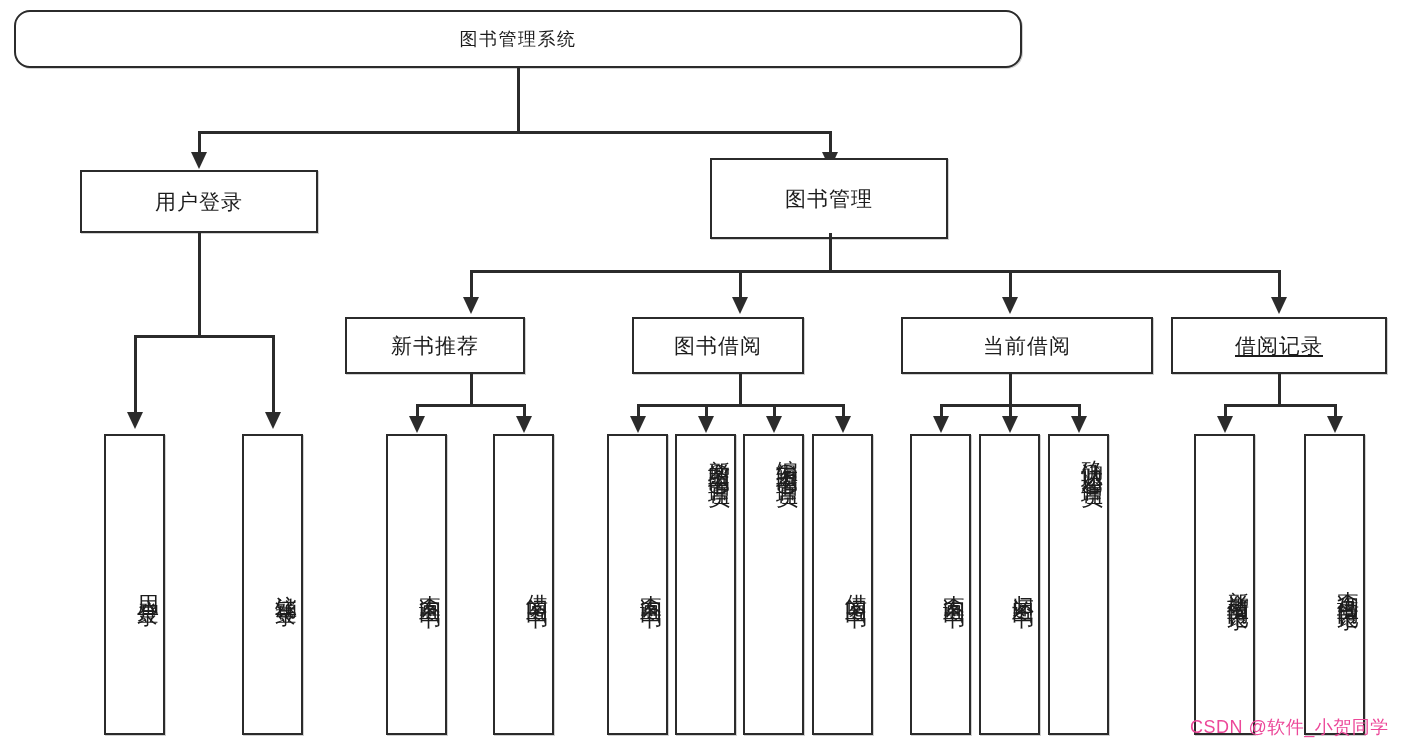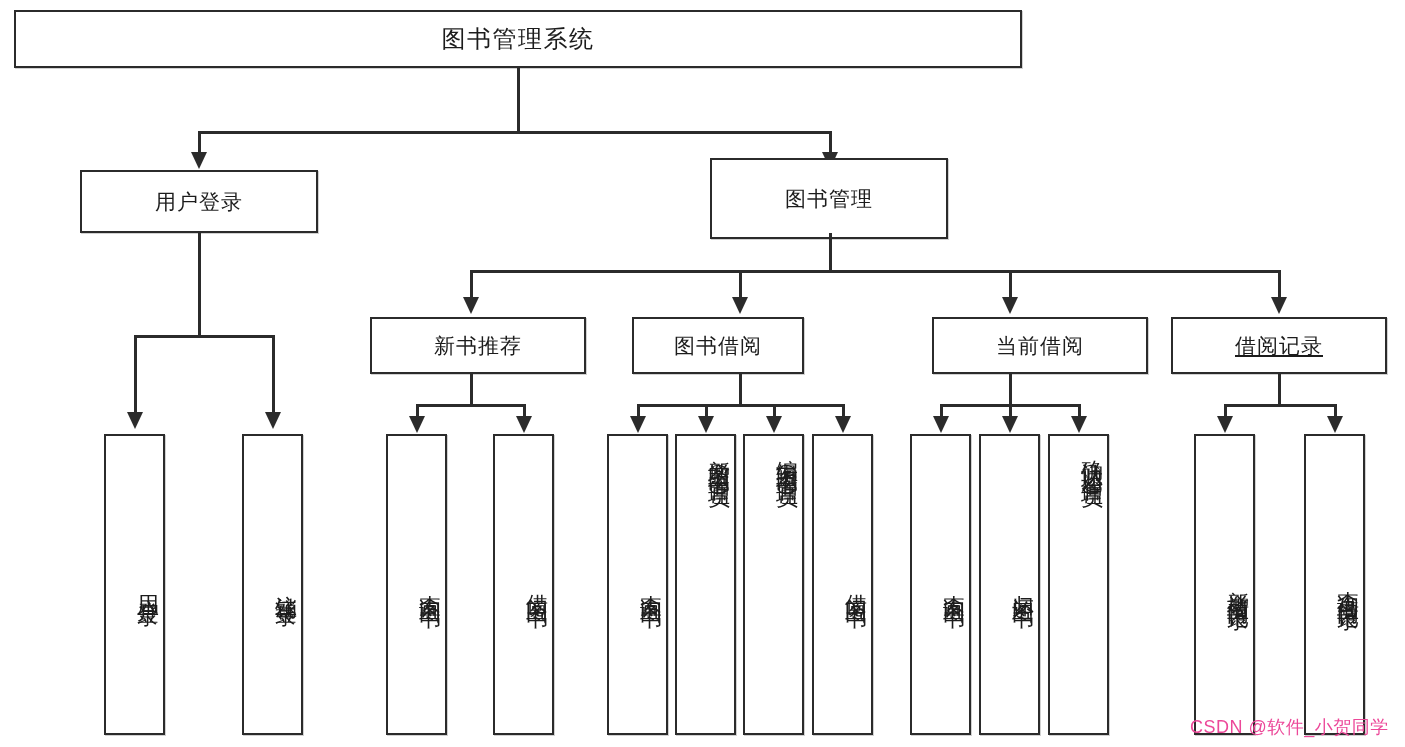--- a/index.html
+++ b/index.html
@@ -10,21 +10,21 @@
     box-sizing:border-box;
     border:2px solid #2b2b2b;
     background:#ffffff;
     display:flex;
     align-items:center;
     justify-content:center;
     color:#1c1c1c;
     box-shadow:1px 1px 0 rgba(0,0,0,0.18);
   }
   .node.h{ font-size:21px; letter-spacing:1px; }
-  .node.root{ font-size:24px; letter-spacing:1.5px; }
+  .node.root{ font-size:18px; letter-spacing:1.5px;border-radius:16px; }
   .node.v{
     writing-mode:vertical-rl;
     text-orientation:upright;
     font-size:22px;
     letter-spacing:4px;
     padding-top:6px;
     padding-bottom:6px;
     align-items:flex-start;
     justify-content:center;
   }
@@ -90,29 +90,29 @@
 
   <div class="seg v" style="left:739px;top:270px;height:30px;"></div>
   <div class="arrow" style="left:732px;top:297px;"></div>
 
   <div class="seg v" style="left:1009px;top:270px;height:30px;"></div>
   <div class="arrow" style="left:1002px;top:297px;"></div>
 
   <div class="seg v" style="left:1278px;top:270px;height:30px;"></div>
   <div class="arrow" style="left:1271px;top:297px;"></div>
 
-  <div class="node h" style="left:370px;top:317px;width:216px;height:57px;">
+  <div class="node h" style="left:345px;top:317px;width:180px;height:57px;">
     <span>新书推荐</span>
   </div>
 
   <div class="node h" style="left:632px;top:317px;width:172px;height:57px;">
     <span>图书借阅</span>
   </div>
 
-  <div class="node h" style="left:932px;top:317px;width:216px;height:57px;">
+  <div class="node h" style="left:901px;top:317px;width:252px;height:57px;">
     <span>当前借阅</span>
   </div>
 
   <div class="node h" style="left:1171px;top:317px;width:216px;height:57px;text-decoration:underline;">
     <span>借阅记录</span>
   </div>
 
   <div class="seg v" style="left:470px;top:374px;height:30px;"></div>
   <div class="seg h" style="left:416px;top:404px;width:110px;"></div>
   <div class="seg v" style="left:416px;top:404px;height:14px;"></div>

